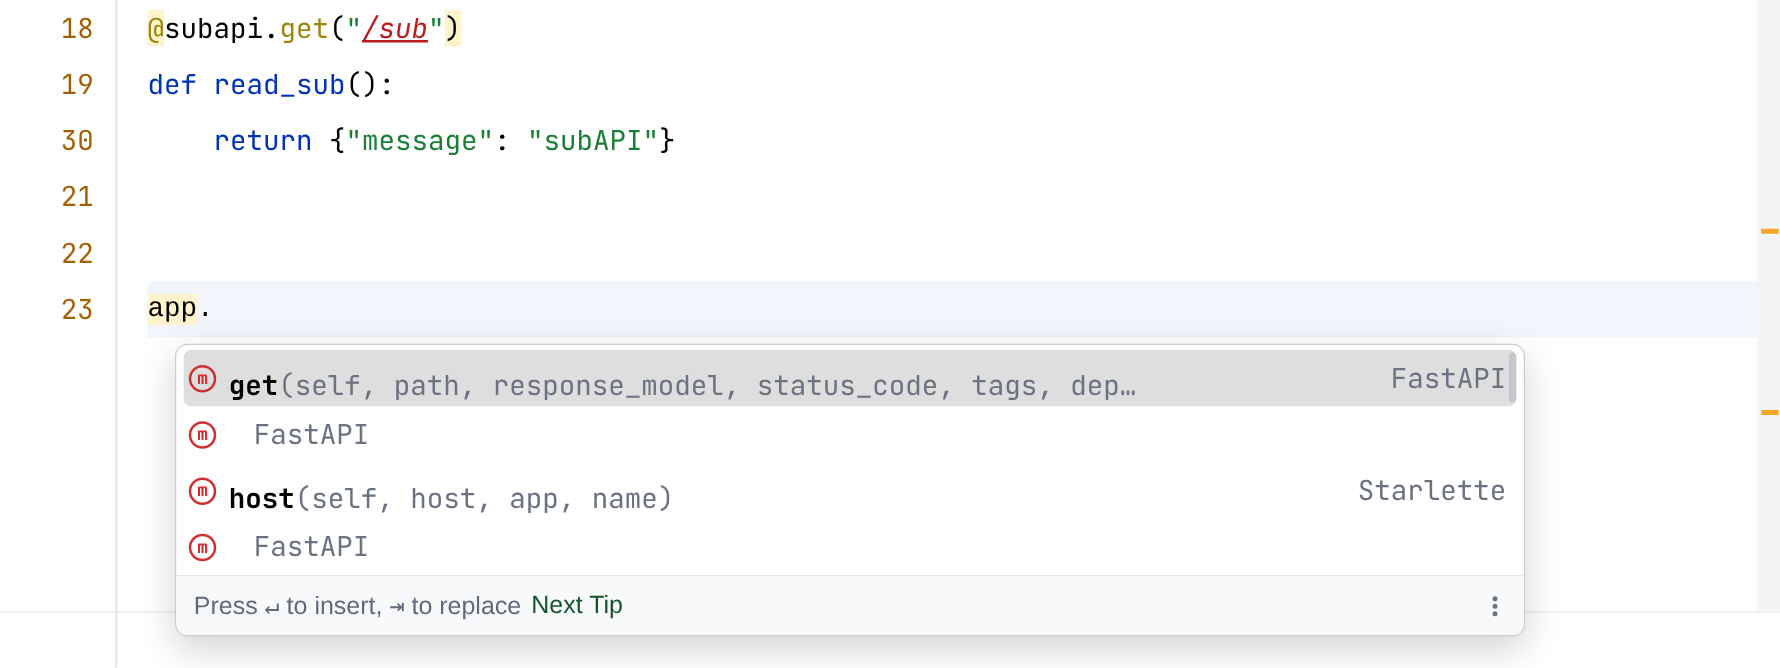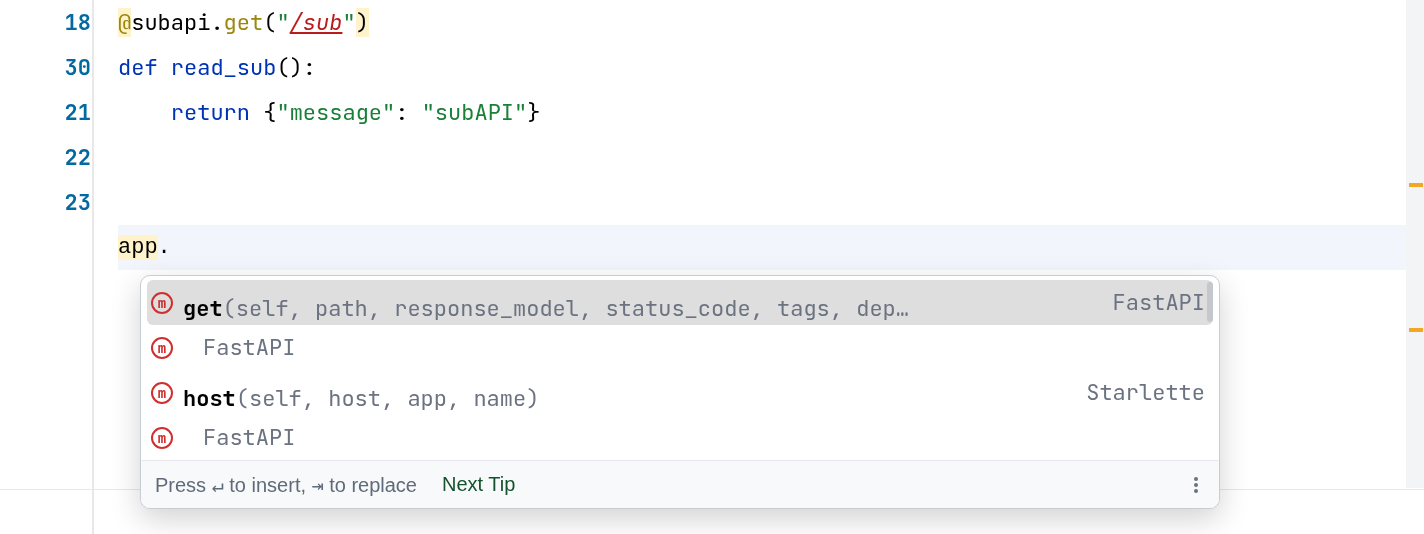--- a/index.html
+++ b/index.html
@@ -15,27 +15,27 @@
 
   .editor {
     position: relative;
     width: 100%;
     height: 100%;
     display: flex;
   }
 
   .gutter {
     width: 92px;
+    padding-right: 16px;
     text-align: right;
-    color: #0369a1;
+    color: #a16207;
     font-size: 22px;
     line-height: 45px;
     user-select: none;
     border-right: 1px solid transparent;
-    font-weight: bold;
   }
   .gutter .ln { height: 45px; }
 
   .code {
     position: relative;
     flex: 1;
     padding-left: 24px;
     border-left: 2px solid #e8e8e8;
   }
   .line {
@@ -140,21 +140,21 @@
 
   .popup-footer {
     display: flex;
     align-items: center;
     height: 48px;
     border-top: 1px solid #e5e7eb;
     background: #f8f9fa;
     padding: 0 14px;
     font-size: 20px;
     color: #5f6b7a;
-    gap: 25px;
+    gap: 8px;
     font-family: -apple-system, "Segoe UI", Arial, sans-serif;
   }
   .popup-footer .keycap {
     font-family: monospace;
   }
   .popup-footer .link { color: #14532d; cursor: pointer; }
   .popup-footer .spacer { flex: 1; }
   .popup-footer .dots {
     width: 18px;
     text-align: center;
@@ -186,20 +186,21 @@
     background: #e5e7eb;
   }
 </style>
 </head>
 <body>
 
 <div class="editor">
 
   <div class="gutter">
     <div class="ln">18</div>
+    <div class="ln">19</div>
     <div class="ln">30</div>
     <div class="ln">21</div>
     <div class="ln">22</div>
     <div class="ln">23</div>
   </div>
 
   <div class="code">
 
     <div class="line"><span class="hl-start-bg"><span class="tok-decor">@</span></span><span class="tok-ident">subapi</span><span class="tok-punct">.</span><span class="tok-decor">get</span><span class="tok-punct">(</span><span class="tok-str">"</span><span class="tok-path">/sub</span><span class="tok-str">"</span><span class="hl-start-bg"><span class="tok-punct">)</span></span></div>
 

